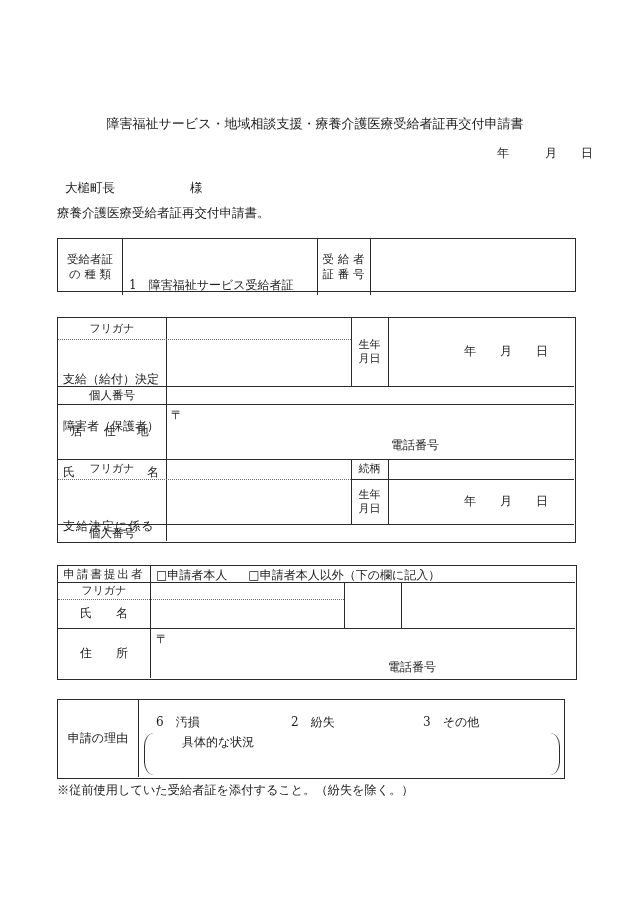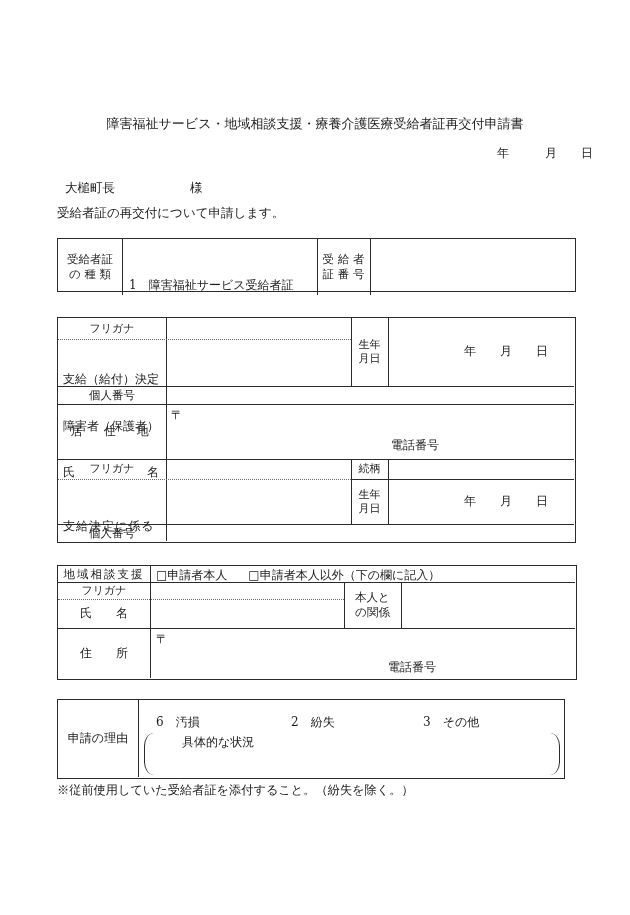--- a/index.html
+++ b/index.html
@@ -36,21 +36,21 @@
 <div class="page">
 
 
   <div class="txt" style="left:0; top:116px; width:630px; text-align:center; font-size:13px;">障害福祉サービス・地域相談支援・療養介護医療受給者証再交付申請書</div>
 
   <div class="txt" style="left:497px; top:146px;">年　　　月　　日</div>
 
   <div class="txt" style="left:65px; top:180px; font-size:12.5px;">大槌町長</div>
   <div class="txt" style="left:190px; top:180px; font-size:12.5px;">様</div>
 
-  <div class="txt" style="left:57px; top:205px; font-size:12.5px;">受給者証の再交付について申請します。</div>
+  <div class="txt" style="left:57px; top:205px; font-size:12.5px;">療養介護医療受給者証再交付申請書。</div>
 
   <div class="tbl" style="left:57px; top:238px; width:519px; height:54px;">
     <div class="vl" style="left:64px; top:0; height:56px;"></div>
     <div class="vl" style="left:259px; top:0; height:56px;"></div>
     <div class="vl" style="left:312px; top:0; height:56px;"></div>
 
     <div class="cellc f115" style="left:0; top:0; width:64px; height:56px;">
       <span>受給者証</span>
       <span>の 種 類</span>
     </div>
@@ -143,36 +143,32 @@
 
   <div class="tbl" style="left:57px; top:565px; width:520px; height:115px;">
     <div class="vl" style="left:92px; top:0; height:112px;"></div>
     <div class="vl" style="left:286px; top:16px; height:46px;"></div>
     <div class="vl" style="left:343px; top:16px; height:46px;"></div>
     <div class="hl" style="left:0; top:16px; width:517px;"></div>
     <div class="dl" style="left:0; top:33px; width:286px;"></div>
     <div class="hl" style="left:0; top:62px; width:517px;"></div>
 
     <div class="cellc f115 ls2" style="left:0; top:0; width:92px; height:16px;">
-      <span>地域相談支援</span>
+      <span>申請書提出者</span>
     </div>
     <div class="chkrow" style="left:98px; top:1px;">
       <span>□申請者本人</span>
       <span>□申請者本人以外（下の欄に記入）</span>
     </div>
 
     <div class="cellc f11" style="left:0; top:16px; width:92px; height:17px;">
       <span>フリガナ</span>
     </div>
     <div class="cellc" style="left:0; top:33px; width:92px; height:29px;">
       <span>氏　　名</span>
-    </div>
-    <div class="cellc f115" style="left:286px; top:16px; width:57px; height:46px;">
-      <span>本人と</span>
-      <span>の関係</span>
     </div>
     <div class="cellc" style="left:0; top:62px; width:92px; height:50px;">
       <span>住　　所</span>
     </div>
     <div class="txt" style="left:98px; top:66px;">〒</div>
     <div class="txt" style="left:330px; top:94px;">電話番号</div>
 
     <div class="input" style="left:92px; top:16px; width:194px; height:17px;"></div>
     <div class="input" style="left:92px; top:33px; width:194px; height:29px;"></div>
     <div class="input" style="left:343px; top:16px; width:174px; height:46px;"></div>

